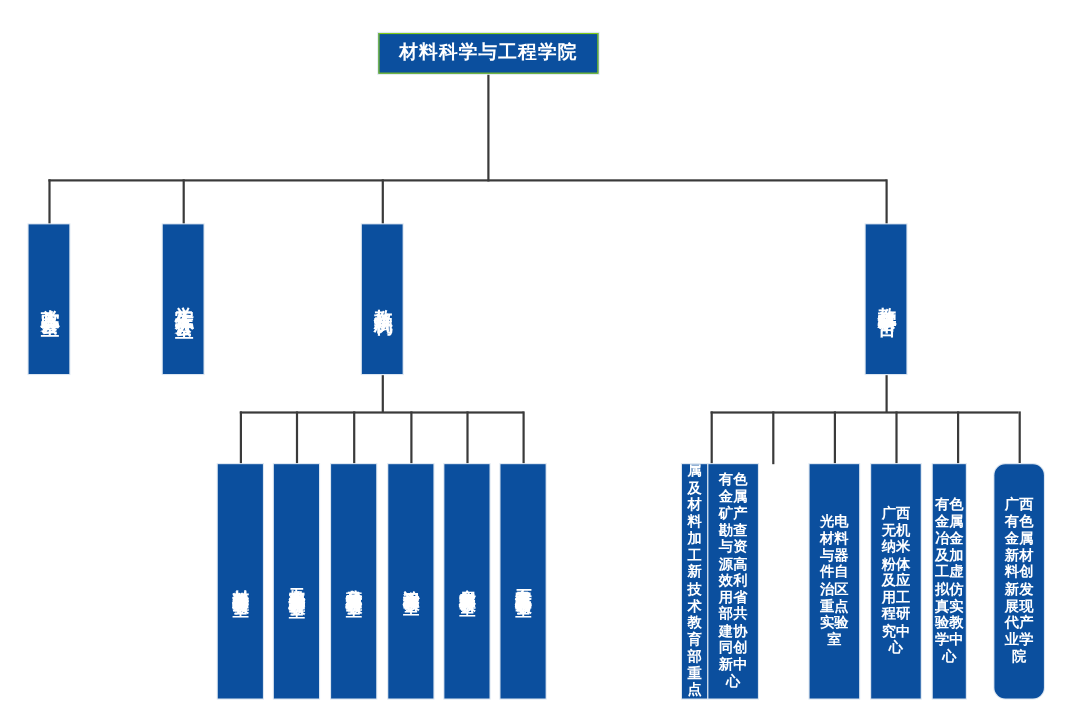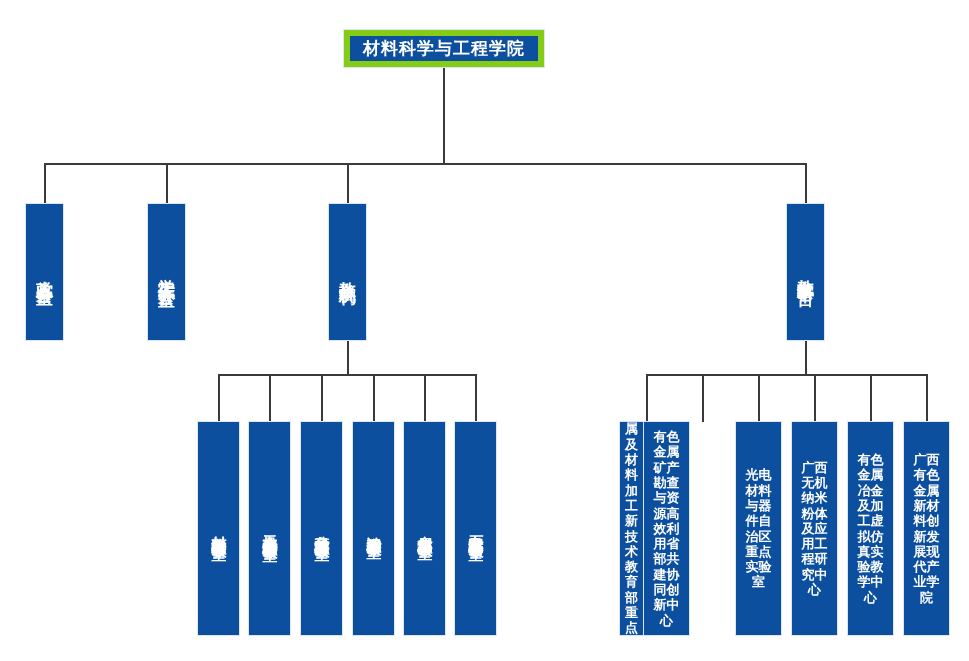--- a/index.html
+++ b/index.html
@@ -41,21 +41,21 @@
   .node .label {
     font-weight: bold;
     color: #ffffff;
     text-align: center;
     letter-spacing: 0.5px;
     line-height: 1.12;
   }
 
   
   .node.root {
-    border: 6px solid #84cc16;
+    border: 1px solid #84cc16;
   }
   .node.root .label {
     font-size: 17px;
     letter-spacing: 1px;
     writing-mode: horizontal-tb;
   }
 
   
   .node.vert .label {
     writing-mode: vertical-rl;
@@ -170,21 +170,21 @@
   </div>
 
   <div class="node wrap shadow" style="left:792px; top:422px; width:45px; height:213px;">
     <span class="label">广西无机纳米粉体及应用工程研究中心</span>
   </div>
 
   <div class="node wrap shadow" style="left:736px; top:422px; width:45px; height:213px;">
     <span class="label">光电材料与器件自治区重点实验室</span>
   </div>
 
-  <div class="node wrap shadow" style="left:848px; top:422px; width:45px; height:213px;">
+  <div class="node wrap shadow" style="left:848px; top:422px; width:30px; height:213px;">
     <span class="label">有色金属冶金及加工虚拟仿真实验教学中心</span>
   </div>
 
-  <div class="node wrap shadow" style="left:904px; top:422px; width:45px; height:213px;">
+  <div class="node wrap shadow" style="left:904px; top:422px; width:45px; height:213px;border-radius:10px;">
     <span class="label">广西有色金属新材料创新发展现代产业学院</span>
   </div>
 
 </div>
 
 </body></html>

